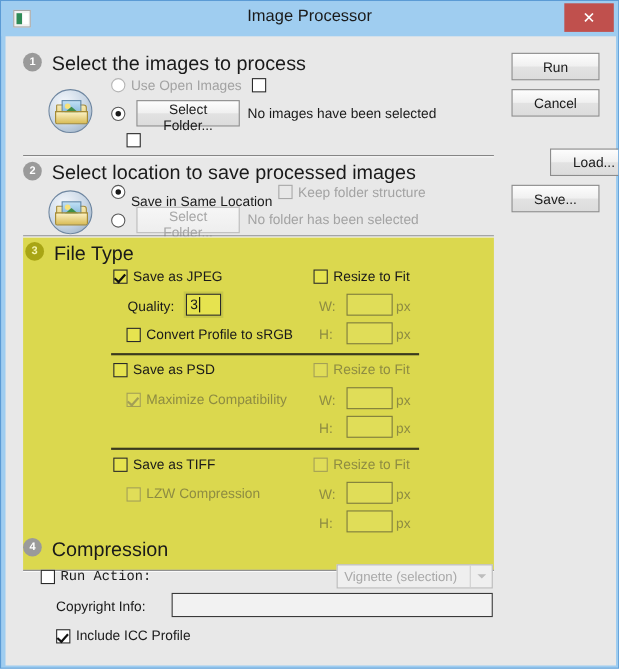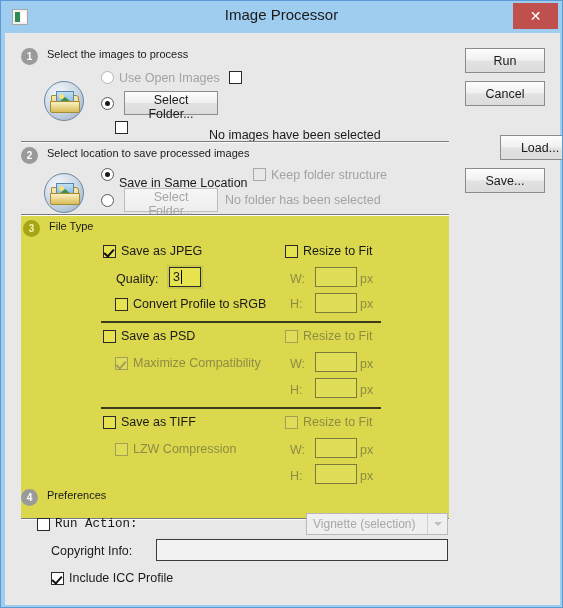--- a/index.html
+++ b/index.html
@@ -87,21 +87,21 @@
     color: #ffffff;
     font-size: 10px;
     line-height: 17px;
     text-align: center;
     font-weight: bold;
   }
   .step-badge.olive { background: #a8a515; color: #f5f5b0; }
 
   .step-title {
     position: absolute;
-    font-size: 11px;
+    font-size: 18px;
     color: #1a1a1a;
   }
 
   .divider {
     position: absolute;
     height: 0;
     border-top: 1px solid #7a7a7a;
     border-bottom: 1px solid #fafafa;
   }
 
@@ -317,21 +317,21 @@
         <div class="ffront"></div>
     </div>
 
     <div class="rb dis" style="left:96px; top:38px;"></div>
     <div class="lbl dis" style="left:114px; top:38px;">Use Open Images</div>
 
     <div class="cb" style="left:224px; top:38px;"></div>
 
     <div class="rb sel" style="left:96px; top:64px;"></div>
     <button class="btn" style="left:119px; top:58px; width:94px; height:24px;">Select Folder...</button>
-    <div class="lbl" style="left:204px; top:63px;margin-top:32px;">No images have been selected</div>
+    <div class="lbl" style="left:220px; top:63px;">No images have been selected</div>
 
     <div class="cb" style="left:110px; top:88px;"></div>
 
     <div class="divider" style="left:16px; top:108px; width:428px;"></div>
 
     <div class="step-badge" style="left:16px; top:114px;">2</div>
     <div class="step-title" style="left:42px; top:114px;">Select location to save processed images</div>
 
     <div class="folder-icon" style="left:39px; top:140px;">
       <div class="fback"></div>
@@ -411,21 +411,21 @@
     <input class="tin ydis" style="left: 310px; top: 405px; width: 42px; height: 20px;" value="">
     <div class="lbl dis-y" style="left:355px; top:410px;">px</div>
 
     <div class="lbl dis-y" style="left:285px; top:436px;">H:</div>
     <input class="tin ydis" style="left: 310px; top: 431px; width: 42px; height: 20px;" value="">
     <div class="lbl dis-y" style="left:355px; top:436px;">px</div>
 
     <div class="divider" style="left:16px; top:485px; width:428px;"></div>
 
     <div class="step-badge" style="left:16px; top:456px;">4</div>
-    <div class="step-title" style="left:42px; top:456px;">Preferences</div>
+    <div class="step-title" style="left:42px; top:456px;">Compression</div>
 
     <div class="cb" style="left:32px; top:485px;"></div>
     <div class="lbl" style="left:50px; top:484px;font-family:Liberation Mono, monospace;">Run Action:</div>
 
 
     <div class="combo" style="left:301px; top:480px; width:142px; height:22px;">
       <span class="ctext">Vignette (selection)</span>
       <span class="carrow">
           <i></i>
         </span>

